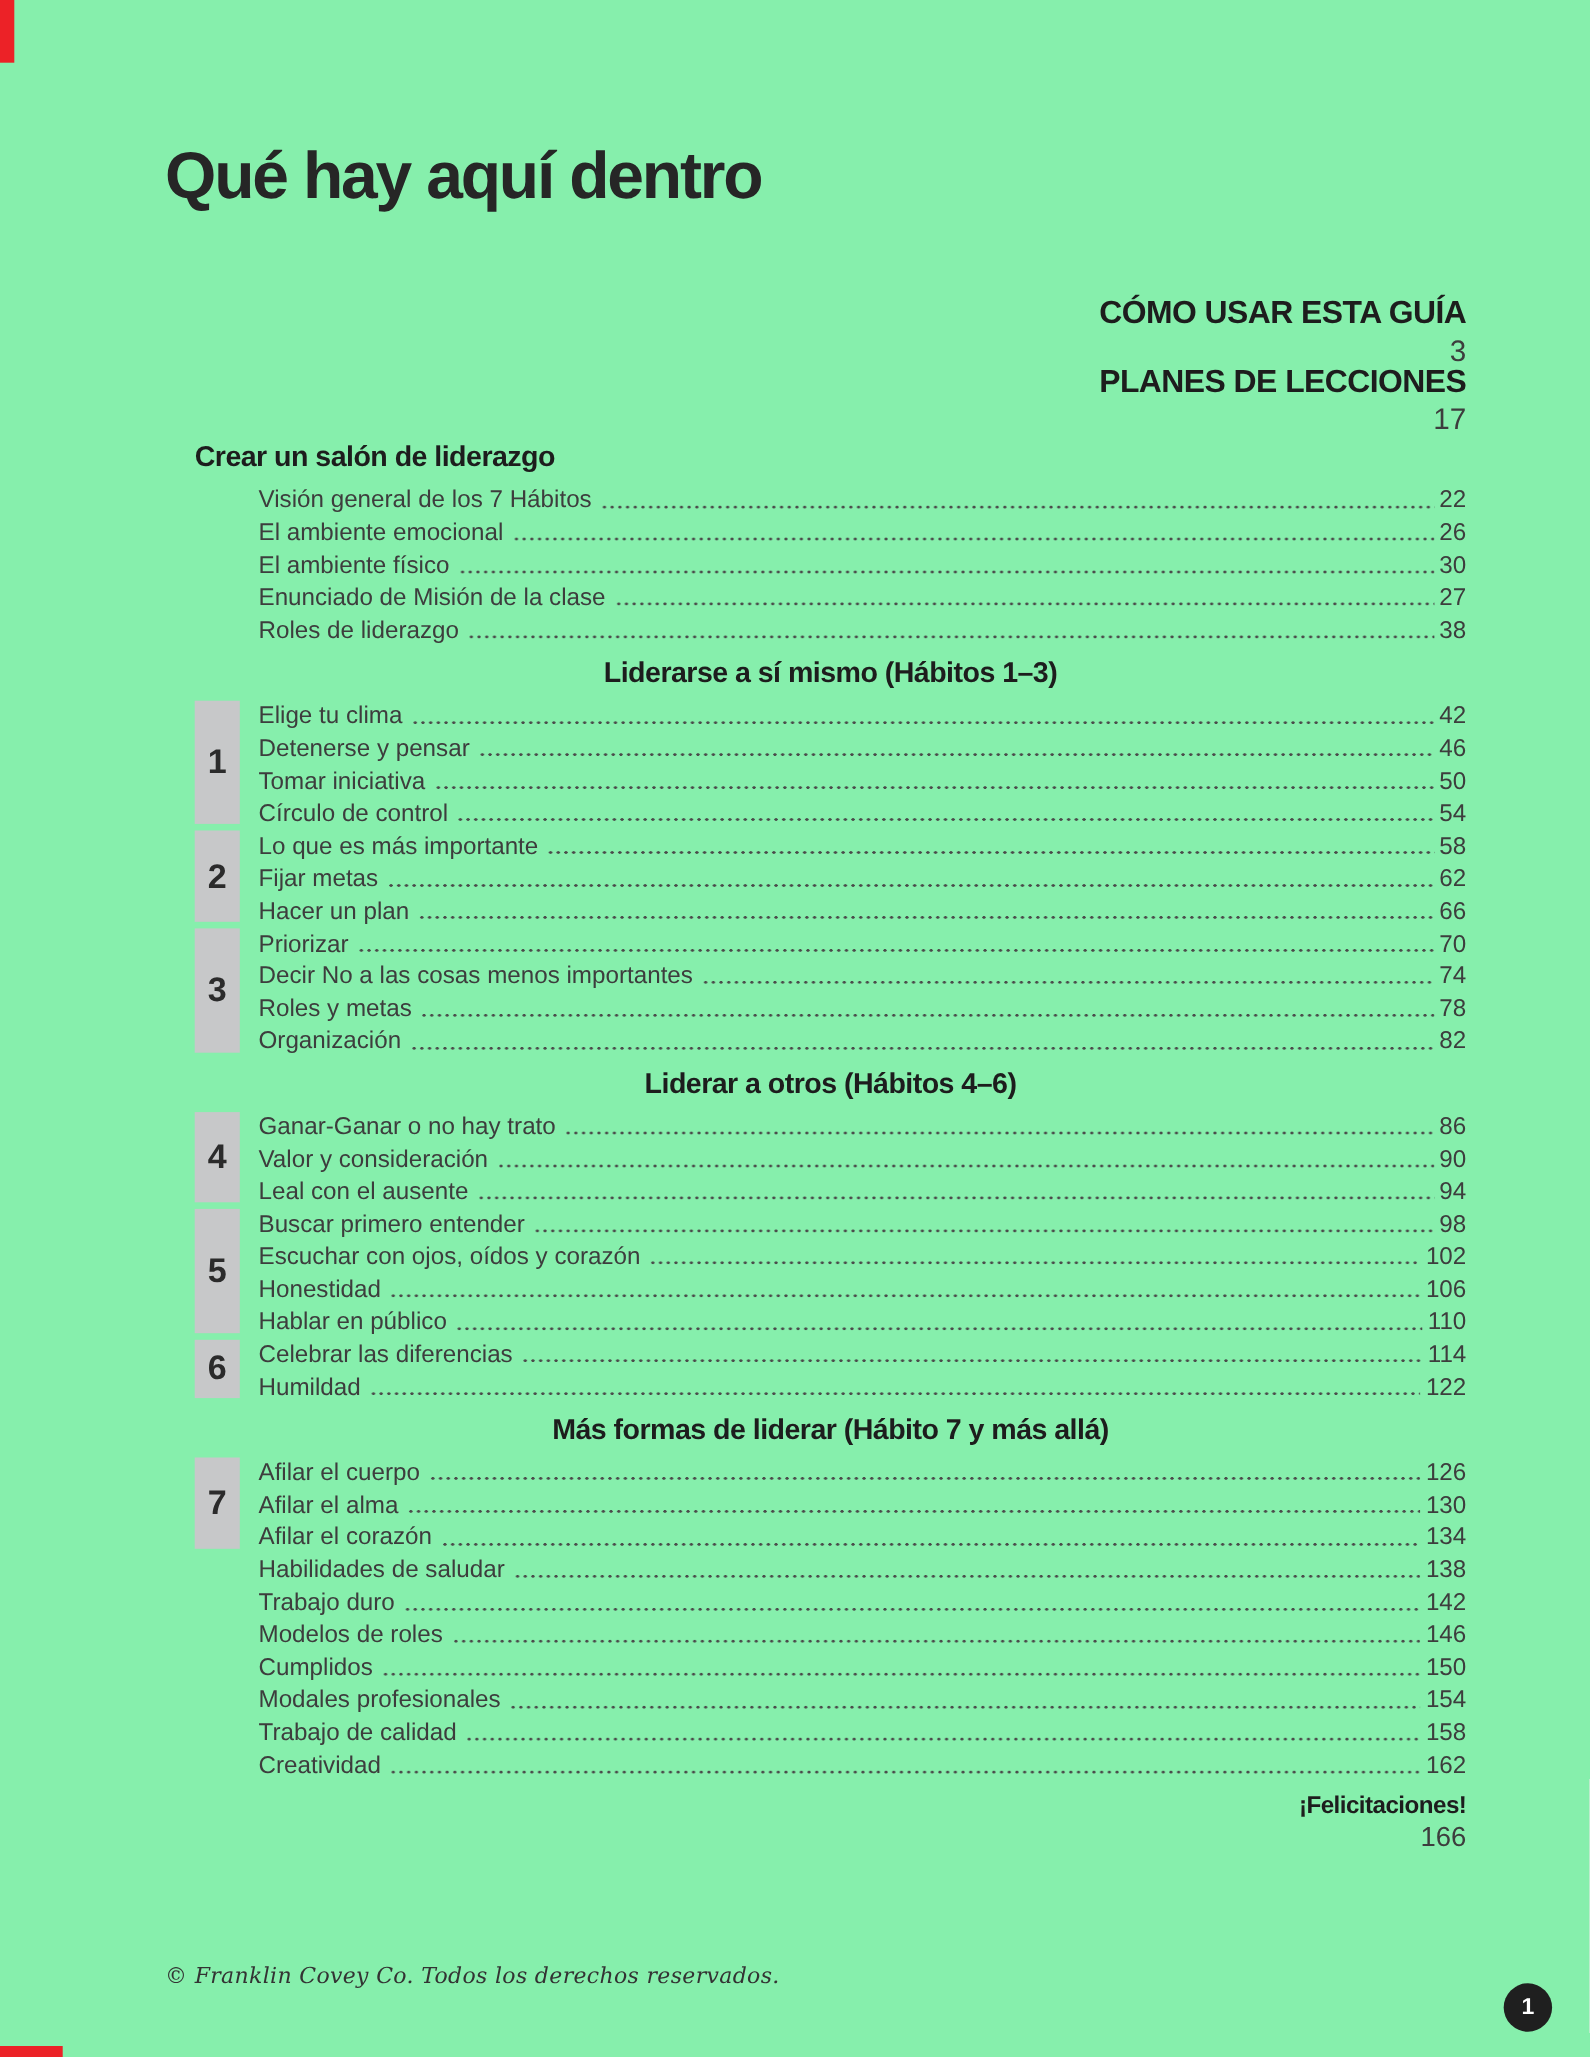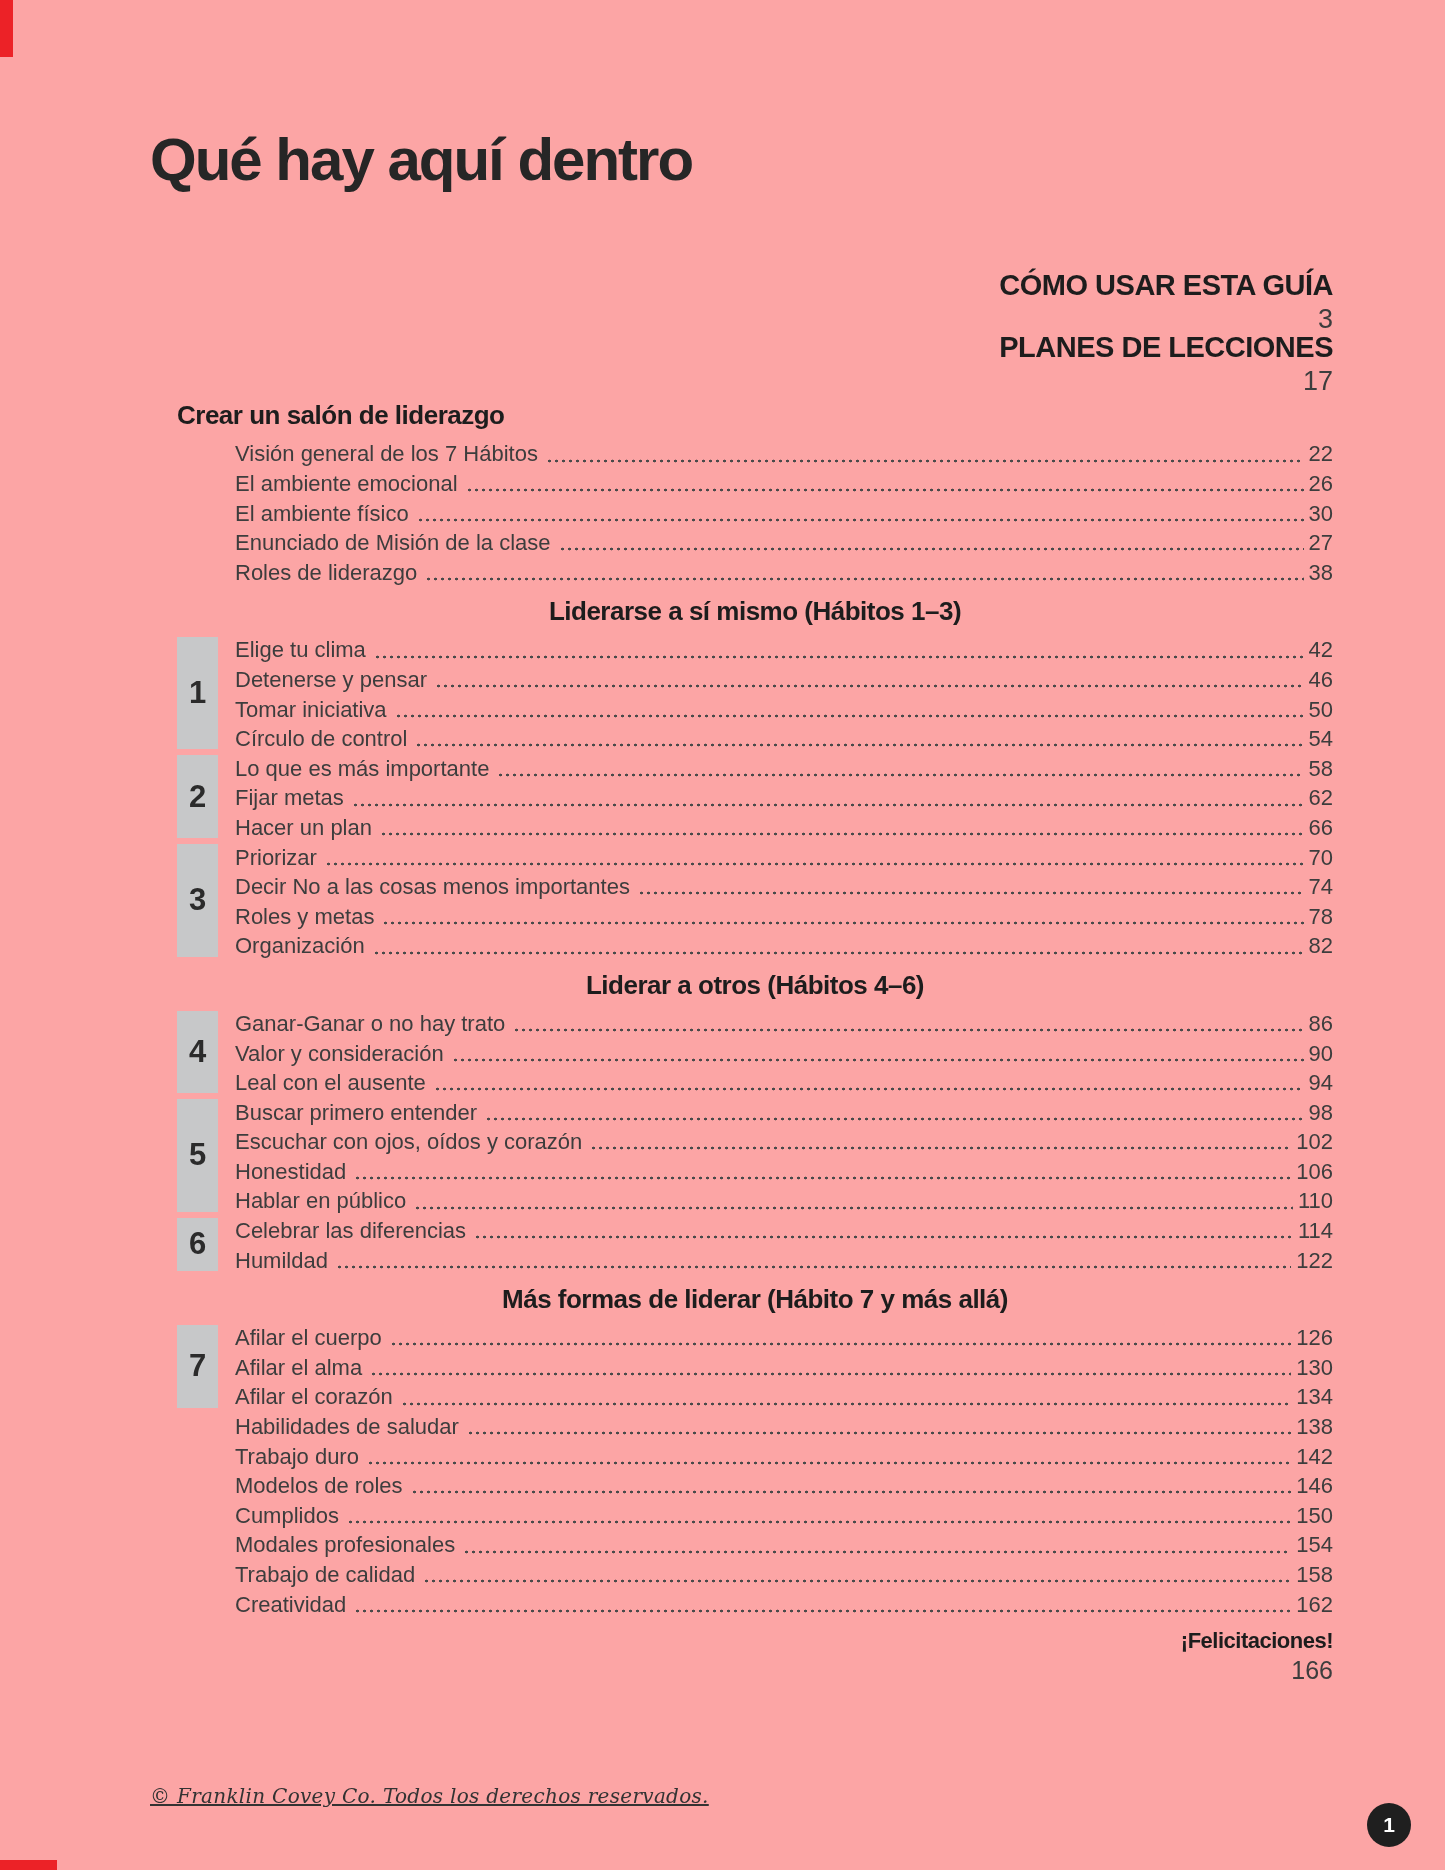--- a/index.html
+++ b/index.html
@@ -1,20 +1,20 @@
 <!DOCTYPE html>
 <html><head>
 <meta charset="utf-8">
 <style>
   * { margin:0; padding:0; box-sizing:border-box; }
   html,body { background:#e9e9e9; }
   .page {
     position:relative;
     width:1445px; height:1870px;
-    background:#fca5a5;
+    background:#86efac;
     font-family:"Liberation Sans", sans-serif;
     overflow:hidden;
     margin:0 auto;
     padding-left:15px;
   }
   
   .crop-mark { position:absolute; background:#ec2227; }
   .crop-mark.tl { left:0; top:0; width:13px; height:57px; }
   .crop-mark.bl { left:0; bottom:0; width:57px; height:10px; }
 
@@ -70,21 +70,21 @@
   }
   .toc-row .num { font-size:22px; color:#3d3d3d; line-height:1.1; padding-bottom:1px; }
 
   .closing { margin-top:11px; height:40px; }
   .closing .lbl { font-size:22px; margin-left:27px; }
   .closing .num { font-size:25px; }
 
   .copyright {
     position:absolute; left:150px; top:1784px;
     font-family:"DejaVu Serif", serif; font-style:italic;
-    font-size:20px; color:#333333; letter-spacing:0.3px;text-decoration:underline;
+    font-size:20px; color:#333333; letter-spacing:0.3px;
   }
   .page-badge {
     position:absolute; left:1367px; top:1803px; width:44px; height:44px;
     background:#1f1f1f; border-radius:50%;
     display:flex; align-items:center; justify-content:center;
     color:#ffffff; font-size:21px; font-weight:bold;
   }
 </style>
 </head>
 <body>

